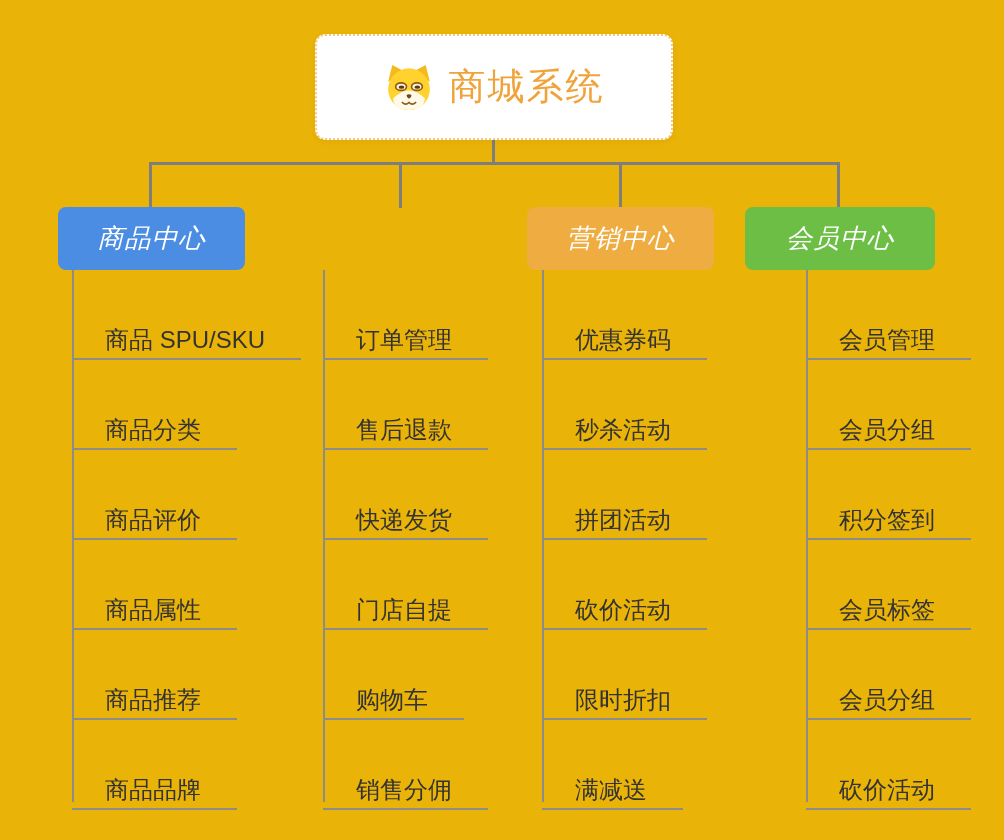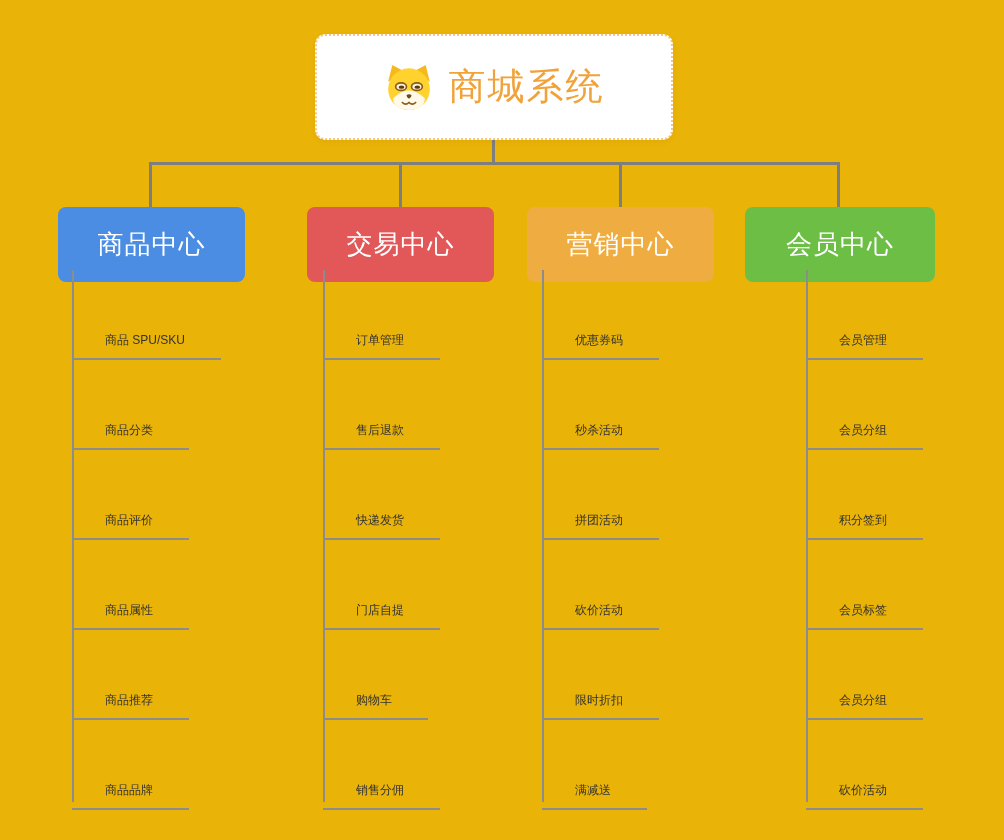--- a/index.html
+++ b/index.html
@@ -19,43 +19,44 @@
     position:absolute; left:315px; top:34px; width:358px; height:106px;
     box-sizing:border-box; background:#ffffff;
     border:2px dotted #f3c883; border-radius:10px;
     display:flex; align-items:center; justify-content:center; gap:15px;
     box-shadow:0 2px 6px rgba(0,0,0,0.05);
   }
   .root-title { font-size:37px; letter-spacing:2px; font-weight:500; }
 
   
   .branch {
-    position:absolute; top:207px; height:75px; width:187px;
+    position:absolute; top:207px; height:63px; width:187px;
     border-radius:8px; color:#ffffff; font-size:26px; letter-spacing:1px;
     display:flex; align-items:center; justify-content:center;
     cursor:default;
+    font-style:italic;
   }
   .b1 { left:58px; }
   .b2 { left:307px; }
   .b3 { left:527px; }
   .b4 { left:745px; width:190px;text-align:right; }
 
   
   .col { position:absolute; top:270px; }
   .c1 { left:72px; }
   .c2 { left:323px; }
   .c3 { left:542px; }
   .c4 { left:762px;margin-left:44px; }
   .stem {
     position:absolute; left:0; top:0; width:2px; height:532px;
     background:#8c8c8c;
   }
   .item {
     position:relative; width:max-content; white-space:nowrap;
-    height:24px; line-height:24px; font-size:12px; color:#333333;
+    height:24px; line-height:24px; font-size:24px; color:#333333;
     margin-top:58px; padding:0 36px 6px 33px;
     border-bottom:2px solid #8c8c8c;
   }
   .item:first-of-type { margin-top:50px; }
 </style>
 </head>
 <body>
 
 <div class="canvas">
 
@@ -76,21 +77,20 @@
       <ellipse cx="39.5" cy="27" rx="6.5" ry="4.5" fill="#FFF2D9" stroke="#8A5A17" stroke-width="2"></ellipse>
       <ellipse cx="21" cy="27.6" rx="3.4" ry="2" fill="#5B3A0E"></ellipse>
       <ellipse cx="40" cy="27.6" rx="3.4" ry="2" fill="#5B3A0E"></ellipse>
       <path d="M27 37 Q30 35 33 37 Q33 40.5 30 41.5 Q27 40.5 27 37 Z" fill="#6E4A15"></path>
       <path d="M22 46 Q26 50 30 46 Q34 50 38 46" stroke="#8A5A17" stroke-width="2" fill="none" stroke-linecap="round"></path>
     </svg>
     <span class="root-title" style="color: rgb(241, 163, 59);">商城系统</span>
   </div>
 
   <div class="branch b1" style="background-color: rgb(74, 141, 226);">商品中心</div>
-  <div class="branch b2" style="background-color: rgb(226, 87, 87);">交易中心</div>
   <div class="branch b3" style="background-color: rgb(239, 173, 65);">营销中心</div>
   <div class="branch b4" style="background-color: rgb(108, 190, 68);">会员中心</div>
 
   <div class="col c1">
     <div class="stem"></div>
     <div class="item">商品 SPU/SKU</div>
     <div class="item">商品分类</div>
     <div class="item">商品评价</div>
     <div class="item">商品属性</div>
     <div class="item">商品推荐</div>

